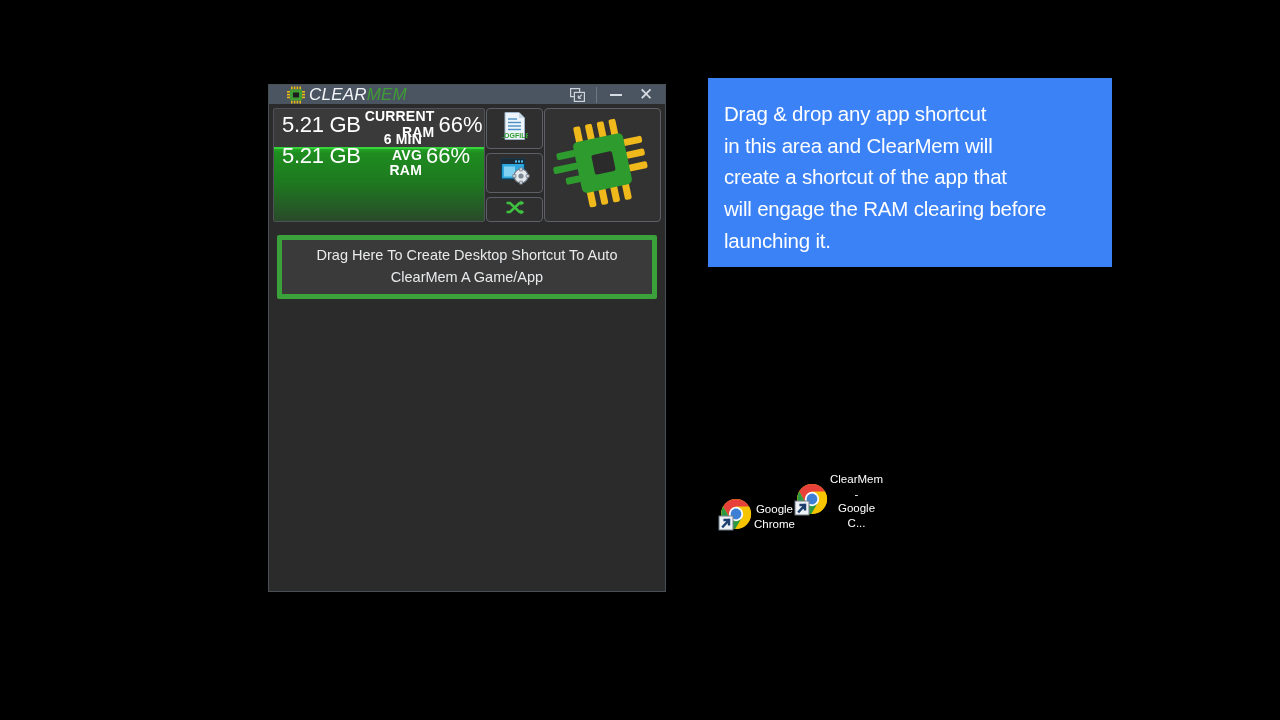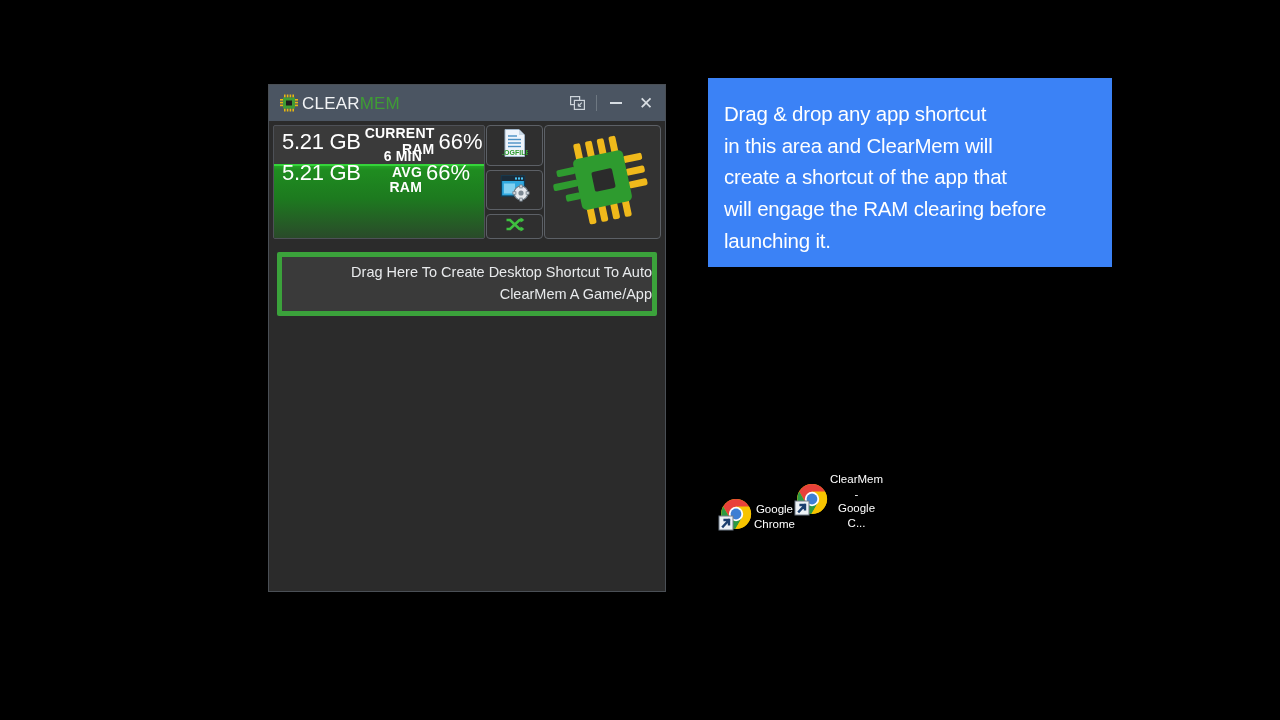--- a/index.html
+++ b/index.html
@@ -25,27 +25,28 @@
     height: 508px;
     background: #2b2b2b;
     border: 1px solid #4a4f55;
     box-sizing: border-box;
     display: flex;
     flex-direction: column;
   }
 
   
   #titlebar {
-    height: 36px;
+    height: 19px;
     background: #4b5562;
     display: flex;
     align-items: center;
-    padding: 0 4px 0 10px;
-    flex: none;
-    position: relative;
+    padding: 0 4px 0 17px;
+    flex: none;
+    position: relative;
+    font-style: italic;
   }
   .tb-logo {
     width: 20px; height: 18px;
     flex: none;
     margin-right: 3px;
     position: relative;
   }
   .wordmark {
     font-size: 17px;
     letter-spacing: 0.2px;
@@ -229,21 +230,21 @@
     height: 100%;
     background: #3a3a3a;
     display: flex;
     align-items: center;
     justify-content: center;
     box-sizing: border-box;
   }
   #shortcut-text {
     color: #e8eaec;
     font-size: 14.5px;
-    text-align: right;
+    text-align: center;
     line-height: 1.5;
   }
 
   
   #statusbar {
     margin-top: auto;
     height: 26px;
     flex: none;
     background: #333333;
     border-top: 1px solid #444;

